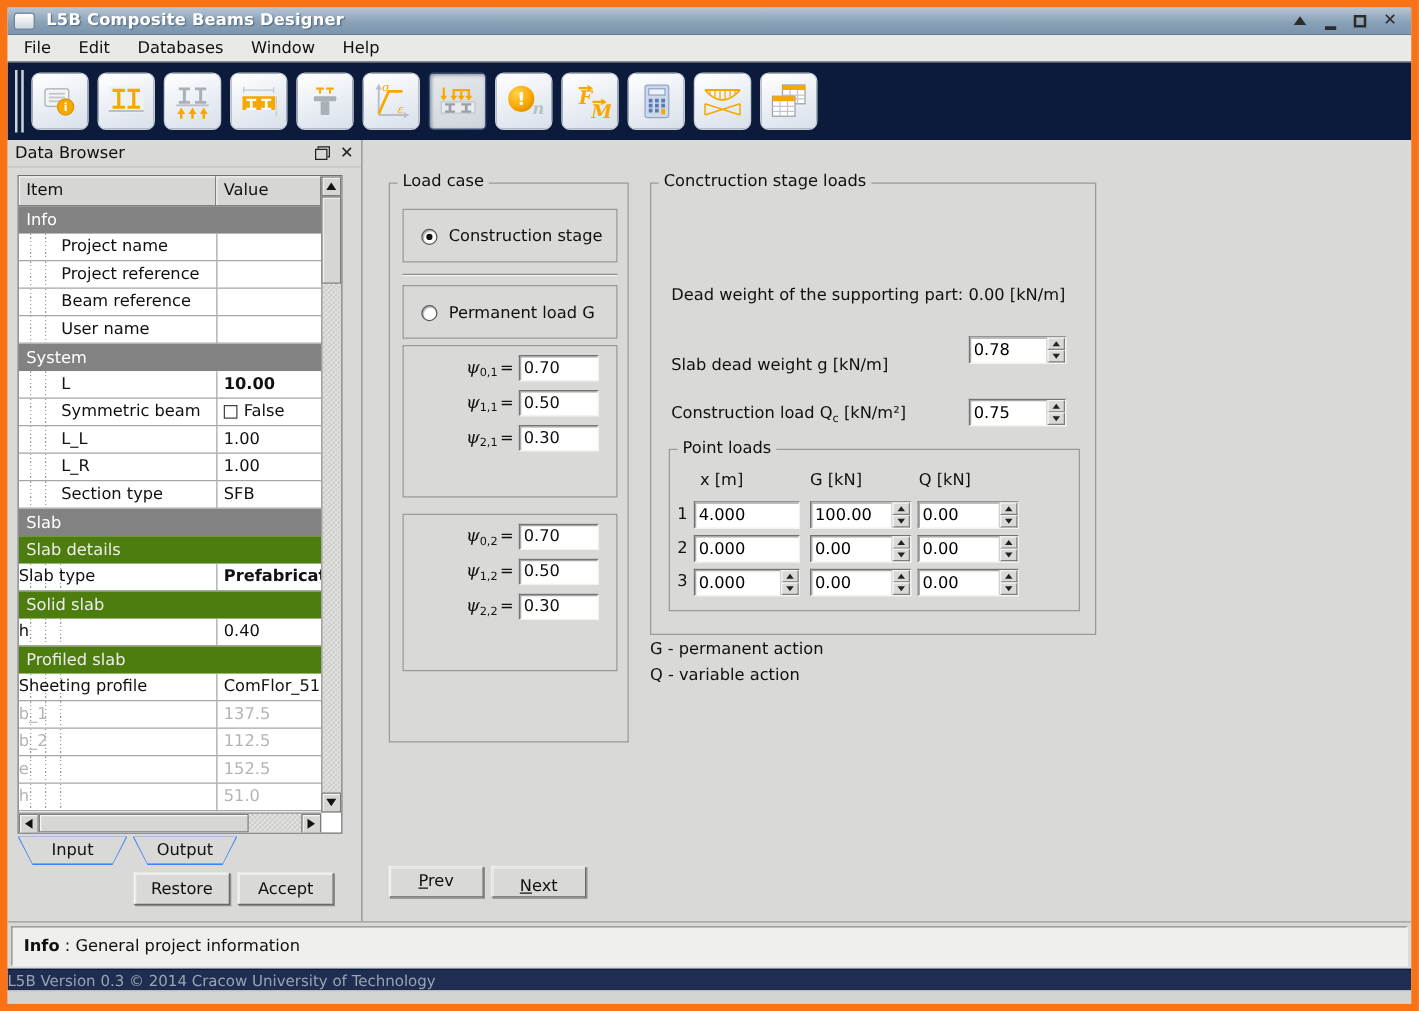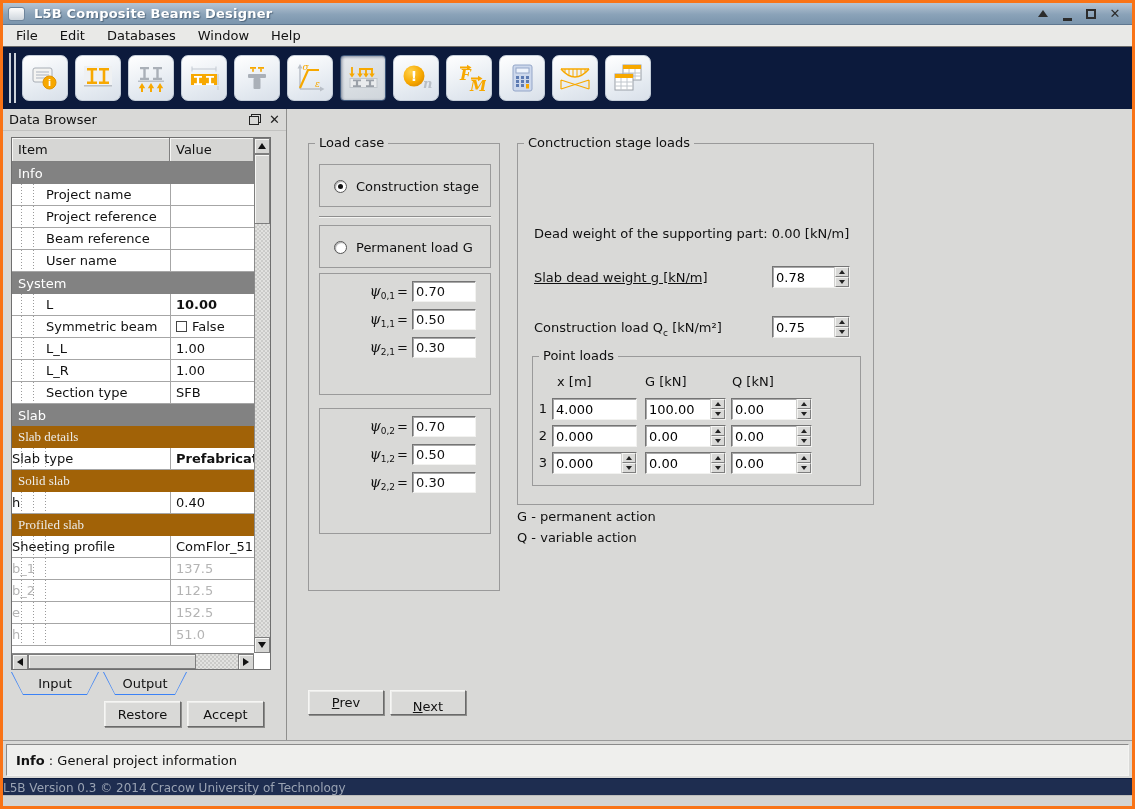--- a/index.html
+++ b/index.html
@@ -1,18 +1,18 @@
 <!DOCTYPE html>
 <html><head>
 <meta charset="utf-8">
 <style>
   * { margin:0; padding:0; box-sizing:border-box; }
   html,body { background:#6b6b6b; }
   body { font-family:"DejaVu Sans", sans-serif; font-size:13px; color:#111; }
-  .window { width:1135px; height:809px; background:#d9d9d7; border:3px solid #f97316;
+  .window { width:1135px; height:809px; background:#d9d9d7; border:6px solid #f97316;
             display:flex; flex-direction:column; overflow:hidden; position:relative; }
 
   
   .titlebar { height:22px; flex:0 0 22px; display:flex; align-items:center;
               background:linear-gradient(#b6c5d4,#8aa2b8 55%,#7b95ad);
               border-bottom:1px solid #5f7790; }
   .app-icon { width:17px; height:14px; margin:0 9px 0 5px; background:linear-gradient(#fdfdfd,#cfd6dd);
               border:1px solid #6e859c; border-radius:3px; }
   .title-text { color:#fff; font-weight:bold; text-shadow:1px 1px 1px rgba(40,60,80,.55); letter-spacing:.2px; }
   .win-controls { margin-left:auto; display:flex; align-items:center; gap:10px; padding-right:10px; }
@@ -73,21 +73,21 @@
       background-image:repeating-linear-gradient(to bottom,#9a9a9a 0 1px,transparent 1px 3px),
                        repeating-linear-gradient(to bottom,#9a9a9a 0 1px,transparent 1px 3px);
       background-size:1px 100%,1px 100%; background-position:9px 0,21px 0; }
   .lvl2 .cell-item { 
       background-image:repeating-linear-gradient(to bottom,#9a9a9a 0 1px,transparent 1px 3px),
                        repeating-linear-gradient(to bottom,#9a9a9a 0 1px,transparent 1px 3px),
                        repeating-linear-gradient(to bottom,#9a9a9a 0 1px,transparent 1px 3px);
       background-size:1px 100%,1px 100%,1px 100%; background-position:9px 0,21px 0,33px 0; }
   .dbsec { height:22px; display:flex; align-items:center; padding-left:6px; }
   .dbsec1 { background:#828282; color:#fff; }
-  .dbsec2 { background:#a16207; color:#ededeb;font-family:Liberation Serif, serif; }
+  .dbsec2 { background:#4d7c0f; color:#ededeb; }
   .bold-val .cell-val { font-weight:bold; }
   .dim { color:#b4b4b4; }
   .dim .cell-val { color:#b4b4b4; }
   .cb { width:11px; height:11px; border:1px solid #444; background:#fff; display:inline-block; margin-right:5px; }
 
   
   .vscroll { position:absolute; top:0; right:0; bottom:16px; width:16px; border-left:1px solid #8a8a8a;
              background:#e2e2e0; }
   .hscroll { position:absolute; left:0; right:16px; bottom:0; height:16px; border-top:1px solid #8a8a8a;
              background:#e2e2e0; display:flex; }
@@ -622,21 +622,21 @@
             <input class="field psi-inp" value="0.30" style="">
           </div>
         </div>
       </div>
 
       <div class="groupbox" style="left:230px; top:34px; width:357px; height:362px;">
         <span class="gb-title">Conctruction stage loads</span>
 
         <span class="static-line" style="left:16px; top:82px;">Dead weight of the supporting part:  0.00 [kN/m]</span>
 
-        <span class="static-line" style="left:16px; top:126px;text-decoration:underline;">Slab dead weight g [kN/m]</span>
+        <span class="static-line" style="left:16px; top:138px;">Slab dead weight g [kN/m]</span>
         <span class="spin" style="left:254px; top:122px; width:78px;">
           <input class="spin-val" value="0.78" style="">
           <span class="spin-btns">
               <span class="spin-b">
                 <span class="sp-u"></span>
               </span>
               <span class="spin-b">
                 <span class="sp-d"></span>
               </span>
             </span>

